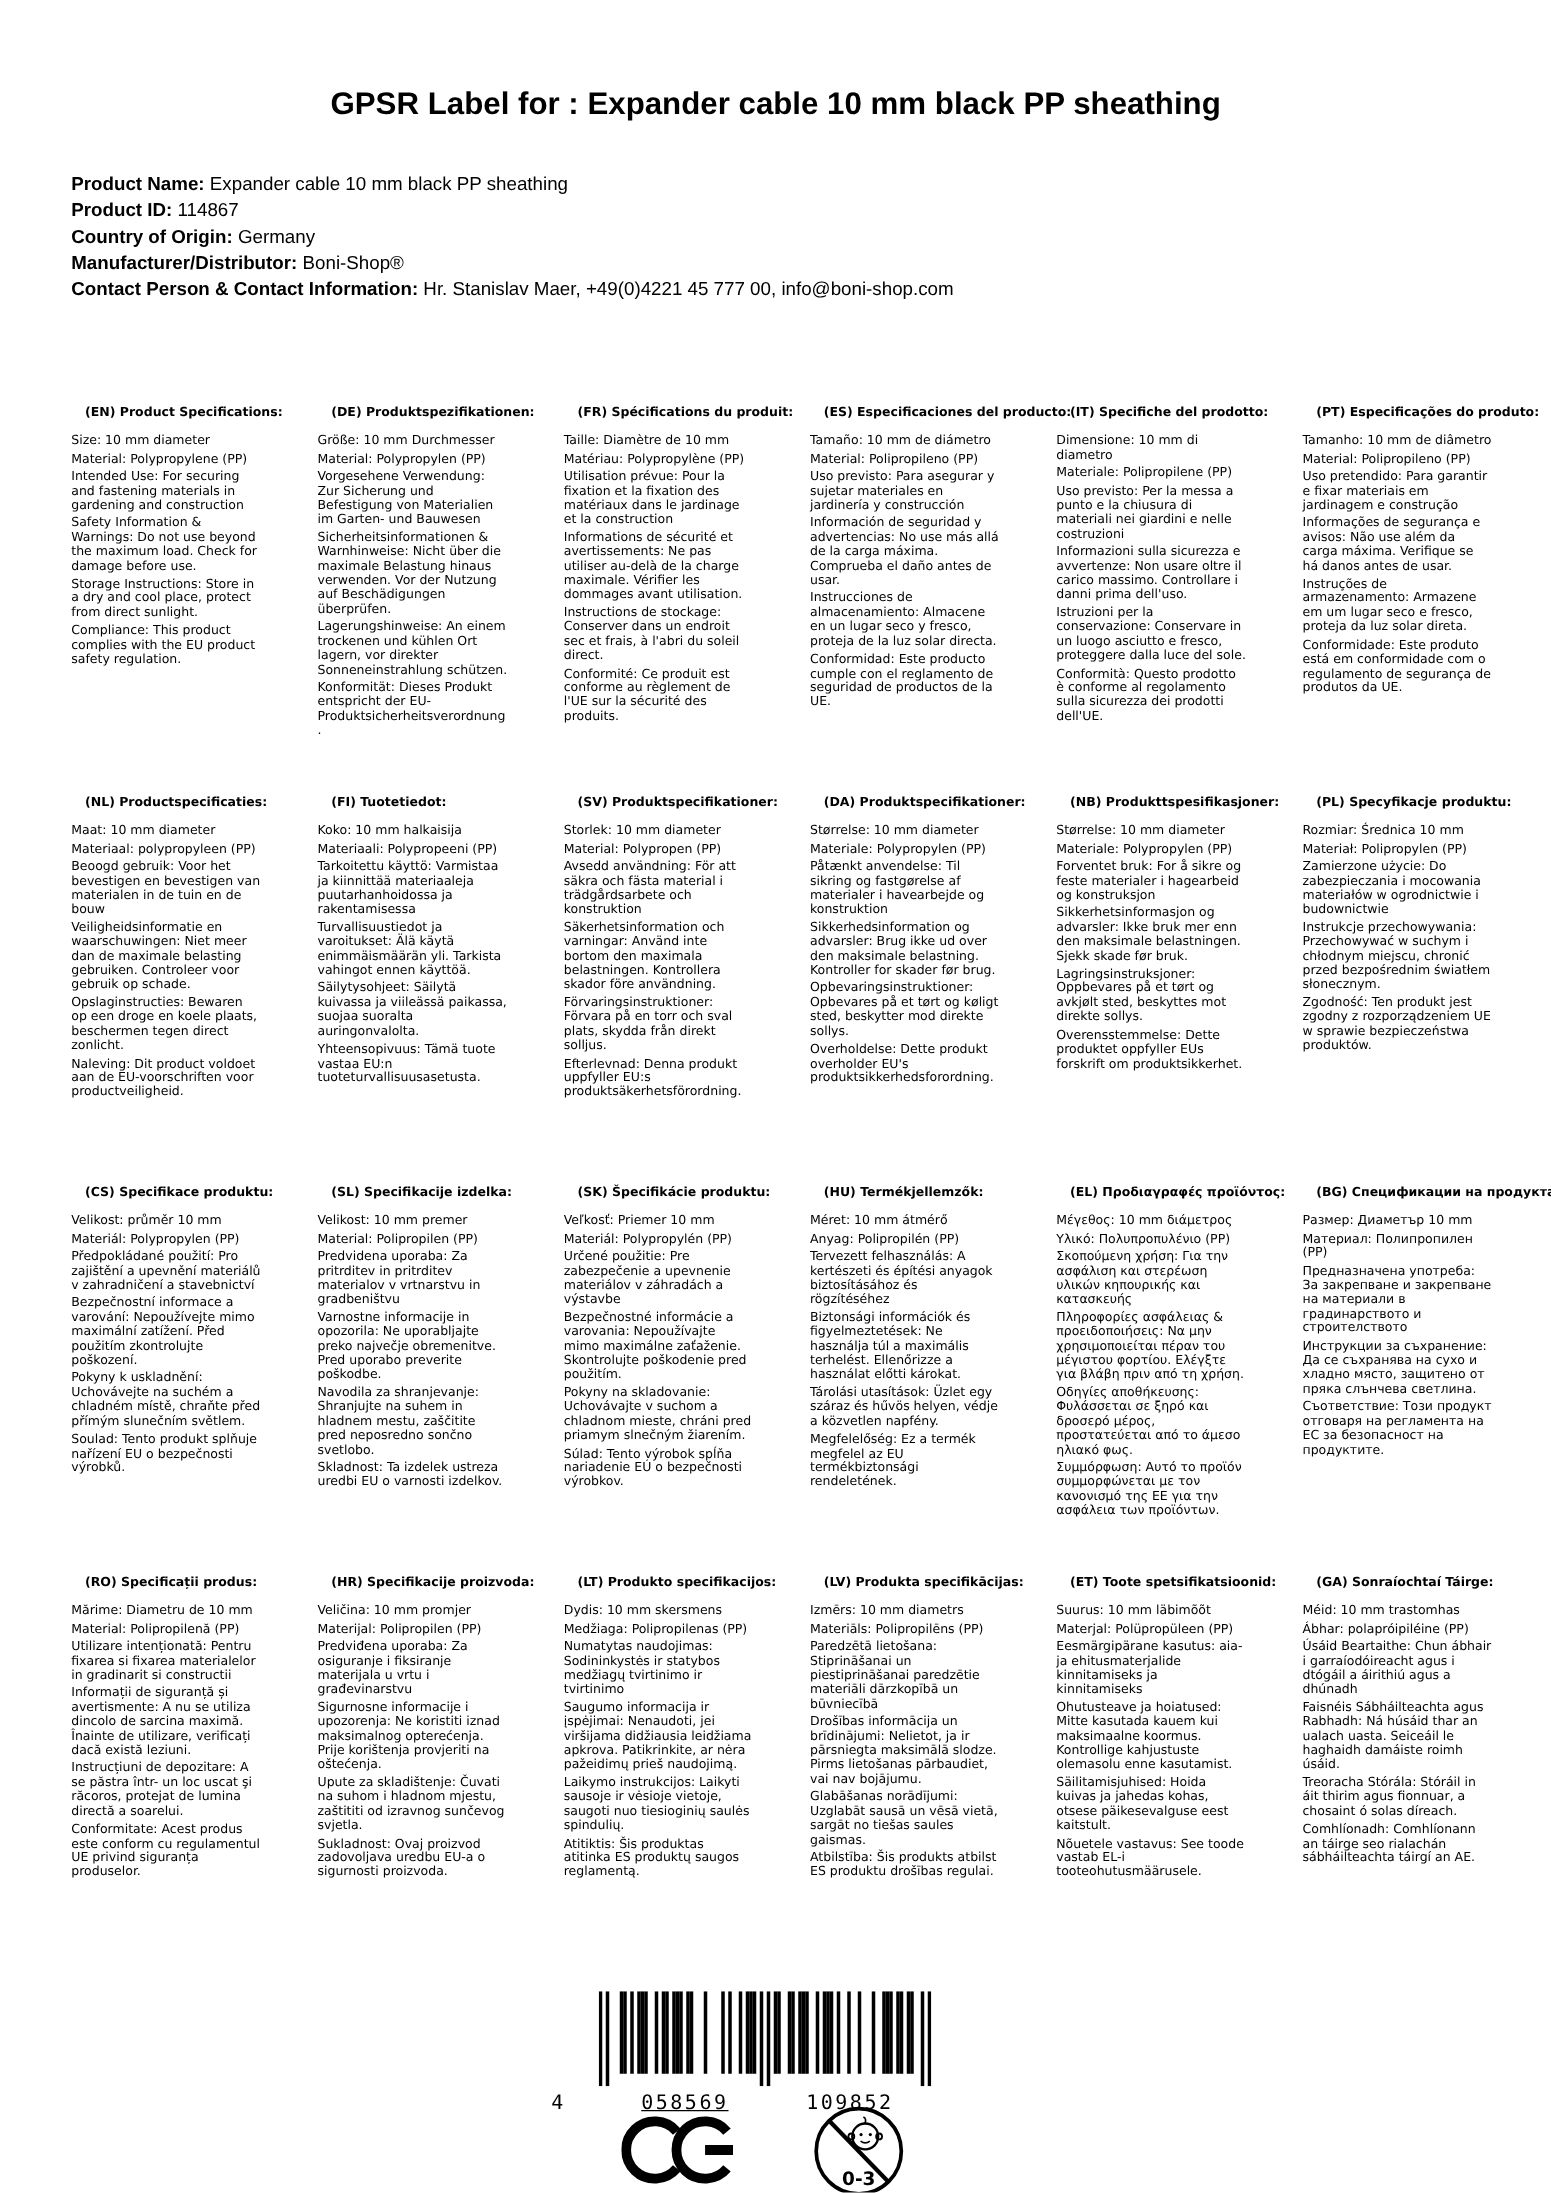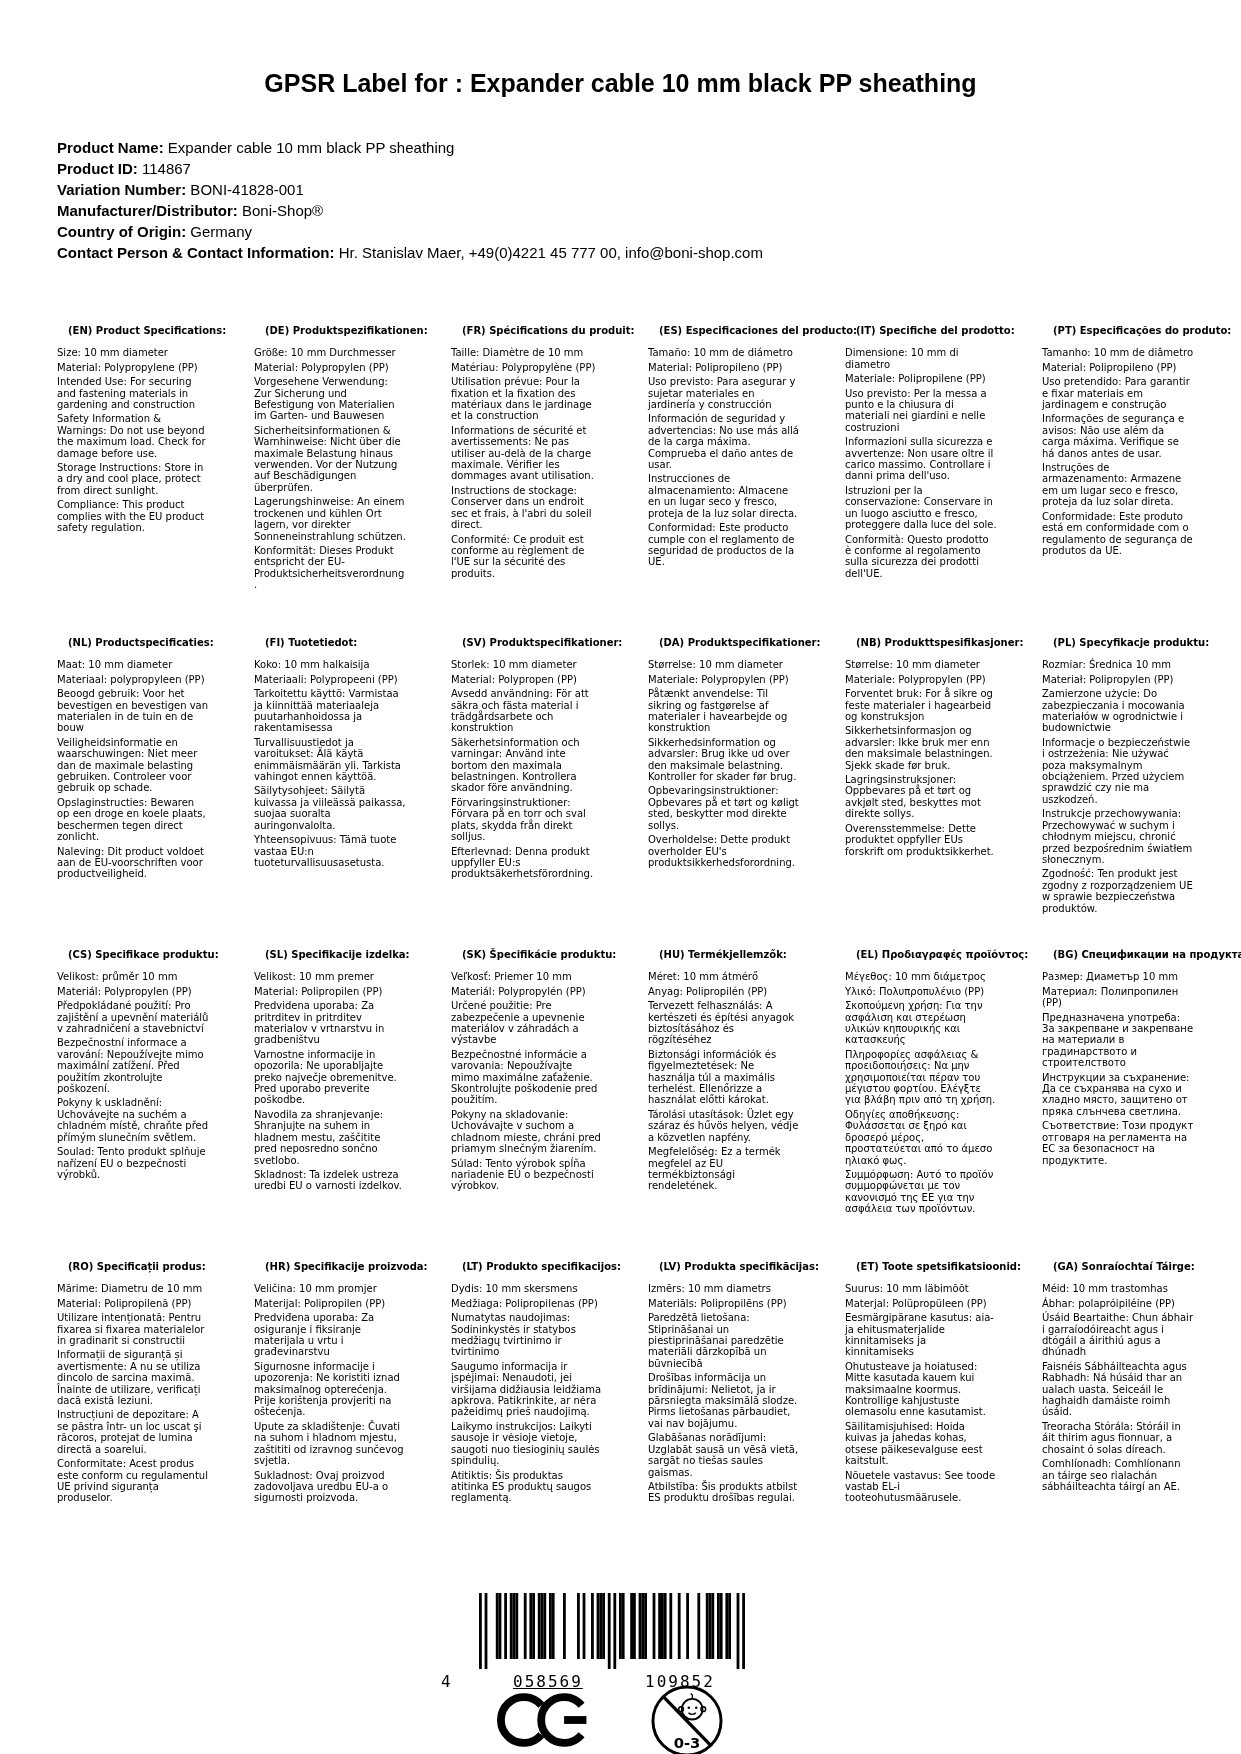--- a/index.html
+++ b/index.html
@@ -38,23 +38,22 @@
   .age-wrap{position:absolute;left:650px;top:1684px;width:74px;height:74px;}
 </style>
 </head>
 <body>
 
 <h1 class="title">GPSR Label for : Expander cable 10 mm black PP sheathing</h1>
 
 <div class="product-info">
     <div class="pi-line"><span class="pi-label">Product Name:</span><span class="pi-value"> Expander cable 10 mm black PP sheathing</span></div>
     <div class="pi-line"><span class="pi-label">Product ID:</span><span class="pi-value"> 114867</span></div>
-    <div class="pi-line"><span class="pi-label">Variation Number:</span><span class="pi-value"> BONI-41828-001</span></div>
+    <div class="pi-line"><span class="pi-label">Country of Origin:</span><span class="pi-value"> Germany</span></div>
     <div class="pi-line"><span class="pi-label">Manufacturer/Distributor:</span><span class="pi-value"> Boni-Shop®</span></div>
-    <div class="pi-line"><span class="pi-label">Country of Origin:</span><span class="pi-value"> Germany</span></div>
     <div class="pi-line"><span class="pi-label">Contact Person &amp; Contact Information:</span><span class="pi-value"> Hr. Stanislav Maer, +49(0)4221 45 777 00, info@boni-shop.com</span></div>
   </div>
 
 <div class="lang-grid">
     <section class="lang-block">
       <h3>(EN) Product Specifications:</h3>
       <p>Size: 10 mm diameter</p>
       <p>Material: Polypropylene (PP)</p>
       <p>Intended Use: For securing and fastening materials in gardening and construction</p>
       <p>Safety Information &amp; Warnings: Do not use beyond the maximum load. Check for damage before use.</p>
@@ -149,21 +148,20 @@
       <p>Forventet bruk: For å sikre og feste materialer i hagearbeid og konstruksjon</p>
       <p>Sikkerhetsinformasjon og advarsler: Ikke bruk mer enn den maksimale belastningen. Sjekk skade før bruk.</p>
       <p>Lagringsinstruksjoner: Oppbevares på et tørt og avkjølt sted, beskyttes mot direkte sollys.</p>
       <p>Overensstemmelse: Dette produktet oppfyller EUs forskrift om produktsikkerhet.</p>
     </section>
     <section class="lang-block">
       <h3>(PL) Specyfikacje produktu:</h3>
       <p>Rozmiar: Średnica 10 mm</p>
       <p>Materiał: Polipropylen (PP)</p>
       <p>Zamierzone użycie: Do zabezpieczania i mocowania materiałów w ogrodnictwie i budownictwie</p>
-      <p>Informacje o bezpieczeństwie i ostrzeżenia: Nie używać poza maksymalnym obciążeniem. Przed użyciem sprawdzić czy nie ma uszkodzeń.</p>
       <p>Instrukcje przechowywania: Przechowywać w suchym i chłodnym miejscu, chronić przed bezpośrednim światłem słonecznym.</p>
       <p>Zgodność: Ten produkt jest zgodny z rozporządzeniem UE w sprawie bezpieczeństwa produktów.</p>
     </section>
     <section class="lang-block">
       <h3>(CS) Specifikace produktu:</h3>
       <p>Velikost: průměr 10 mm</p>
       <p>Materiál: Polypropylen (PP)</p>
       <p>Předpokládané použití: Pro zajištění a upevnění materiálů v zahradničení a stavebnictví</p>
       <p>Bezpečnostní informace a varování: Nepoužívejte mimo maximální zatížení. Před použitím zkontrolujte poškození.</p>
       <p>Pokyny k uskladnění: Uchovávejte na suchém a chladném místě, chraňte před přímým slunečním světlem.</p>

